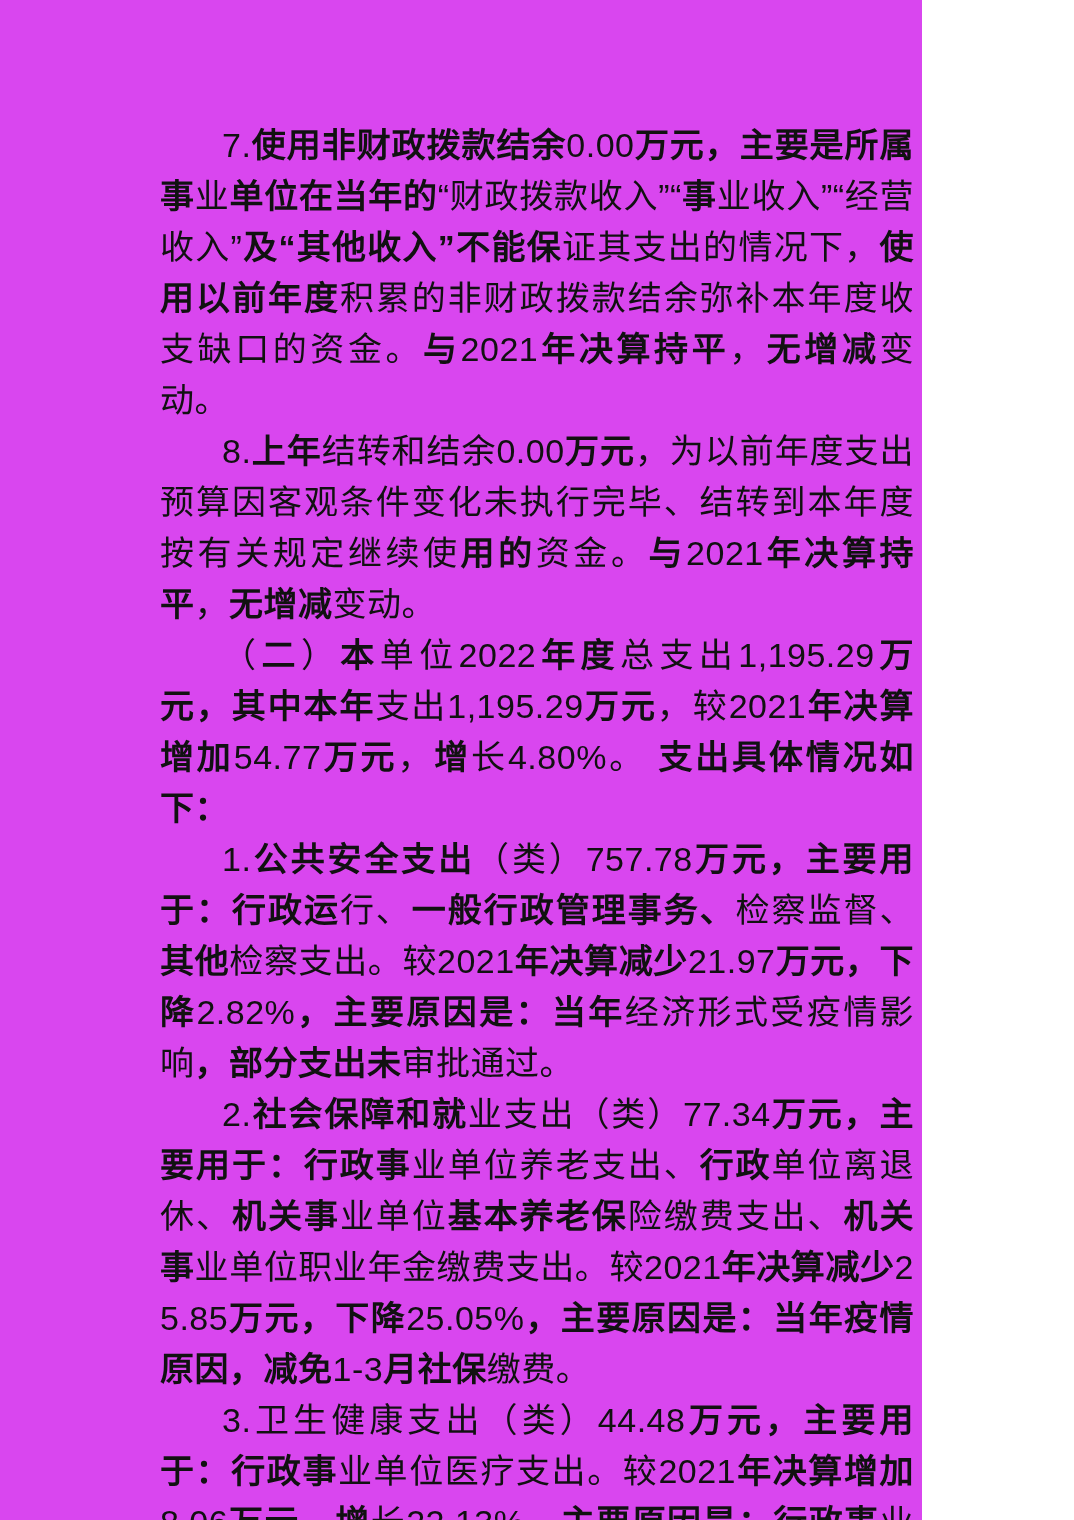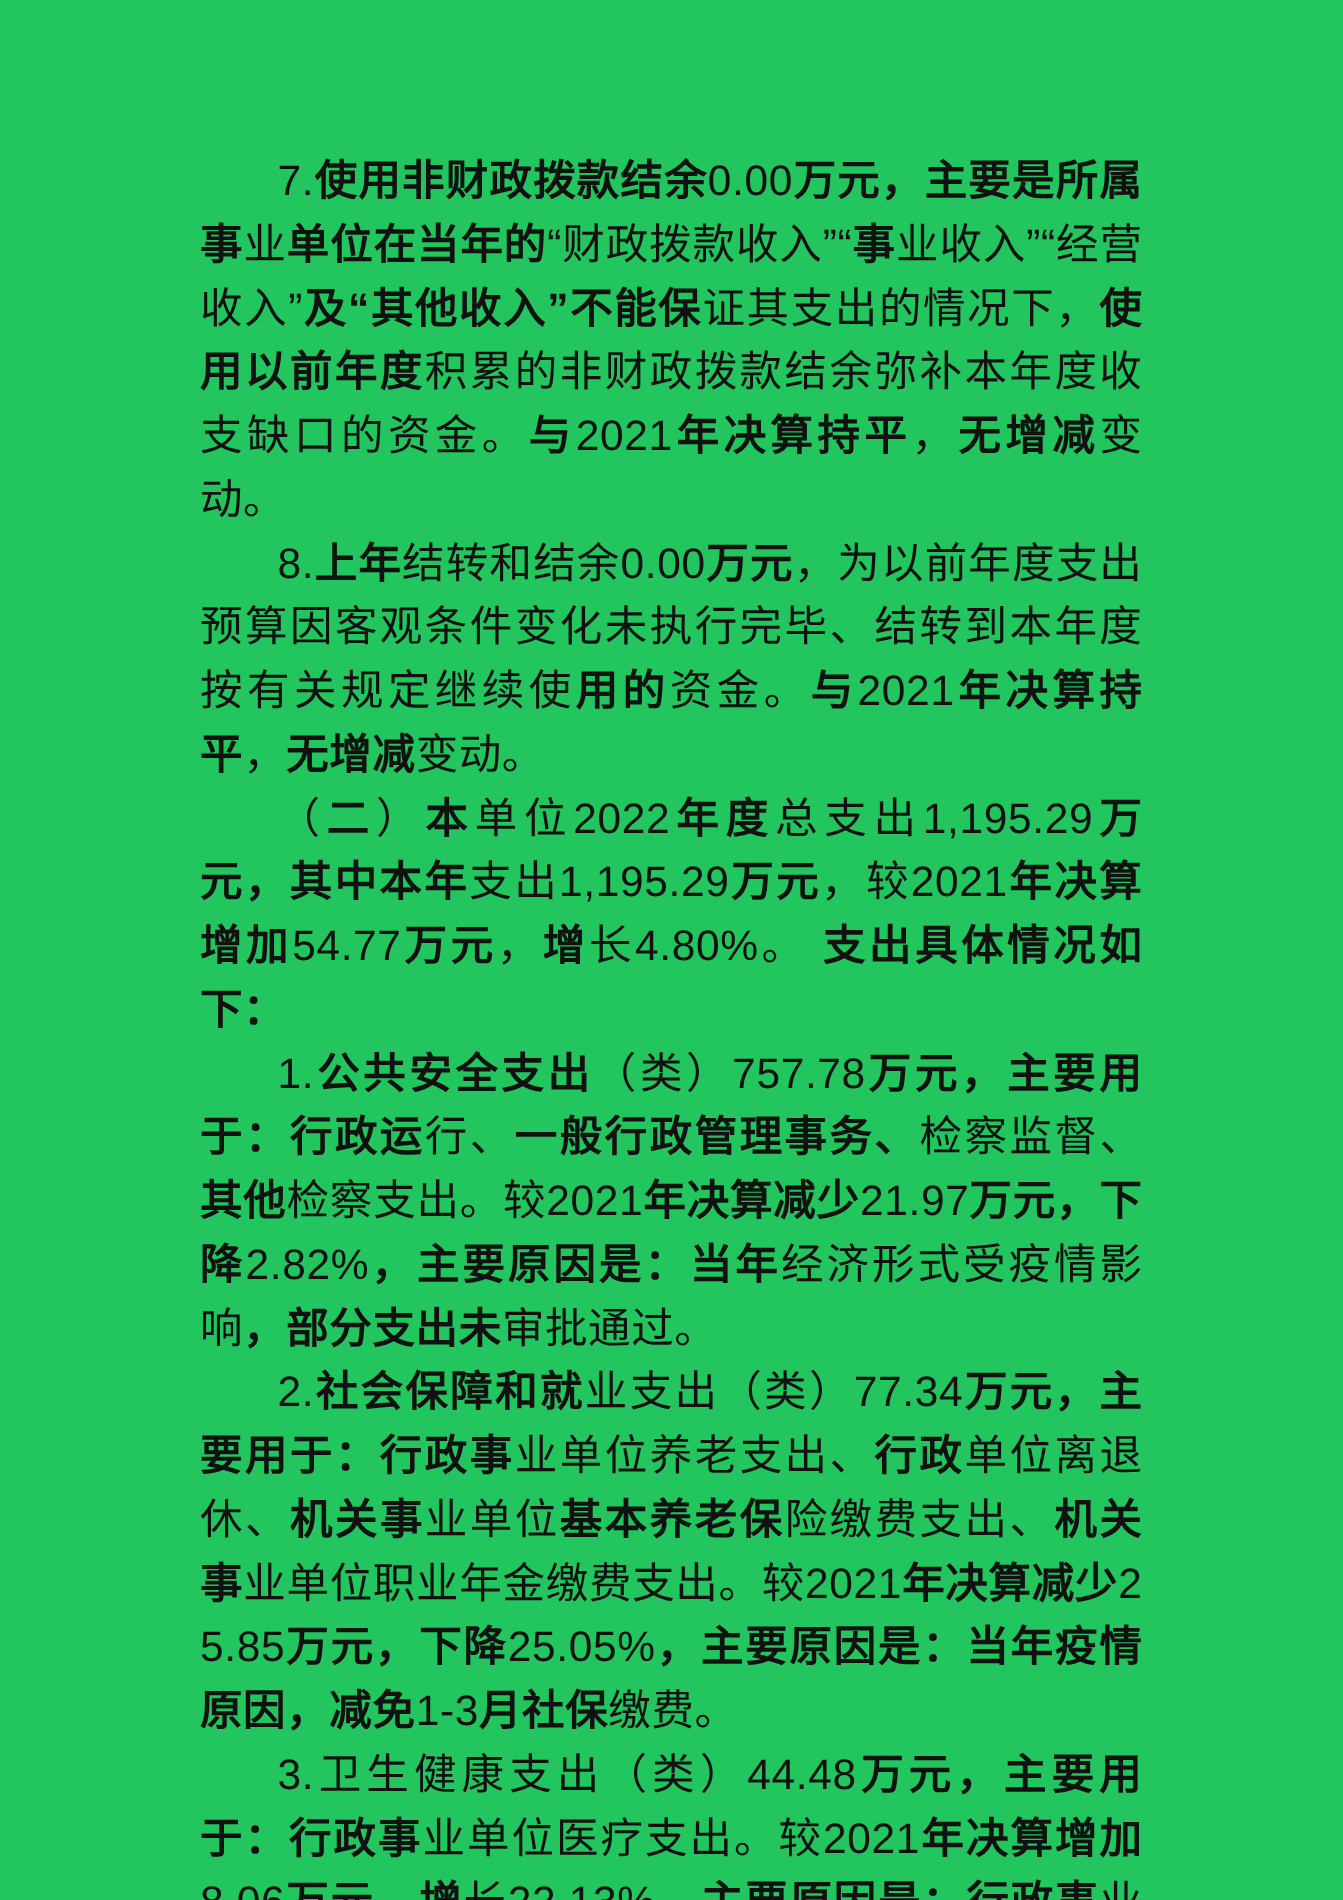--- a/index.html
+++ b/index.html
@@ -10,23 +10,23 @@
     width: 1074px;
     height: 1520px;
     background: #ffffff;
     position: relative;
     overflow: hidden;
     font-family: "Liberation Sans", "DejaVu Sans", sans-serif;
   }
   .page {
     position: absolute;
     left: 0; top: 0;
-    width: 1074px;
+    width: 922px;
     height: 1520px;
-    background: #22c55e;
+    background: #d946ef;
   }
   .doc-body {
     position: absolute;
     left: 160px;
     top: 120px;
     width: 754px;
     color: #111111;
     font-size: 34px;
     line-height: 51px;
     text-align: justify;

